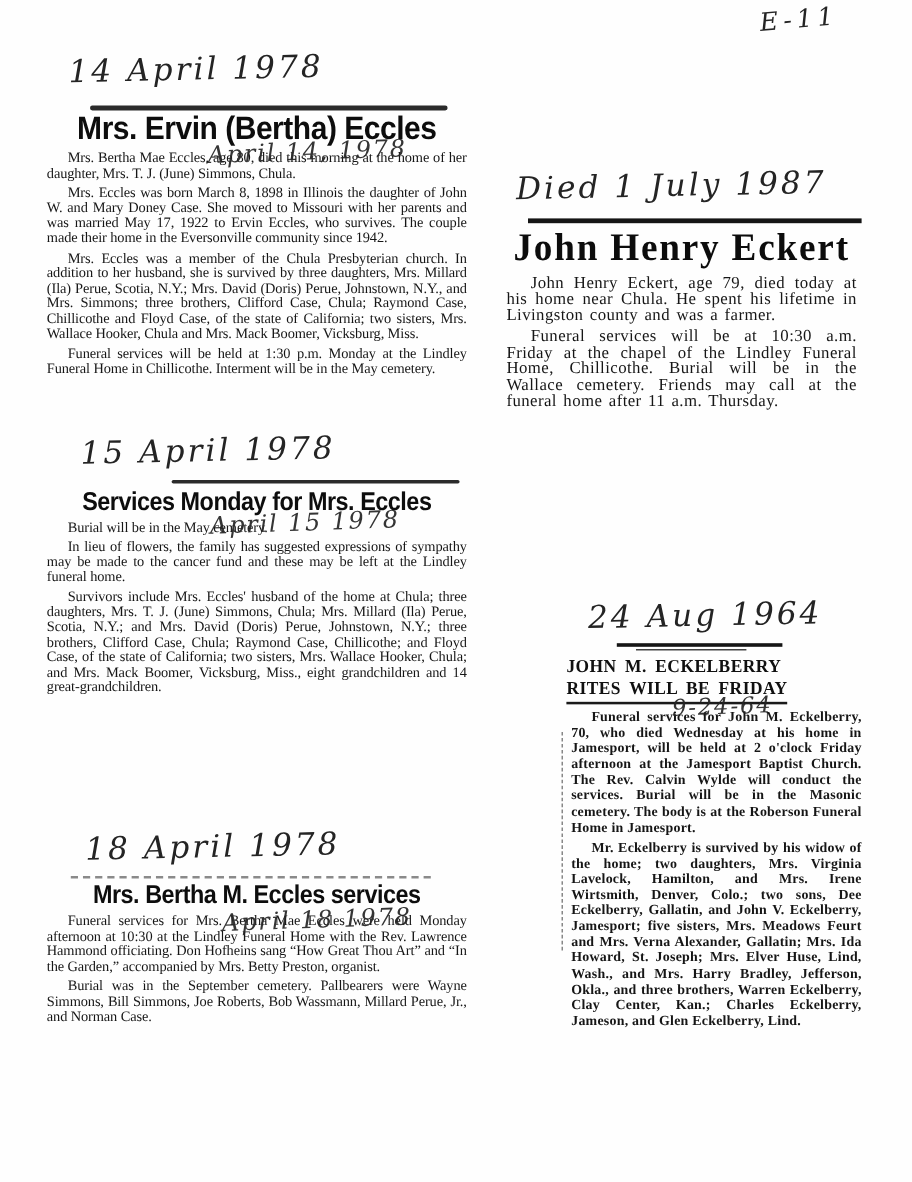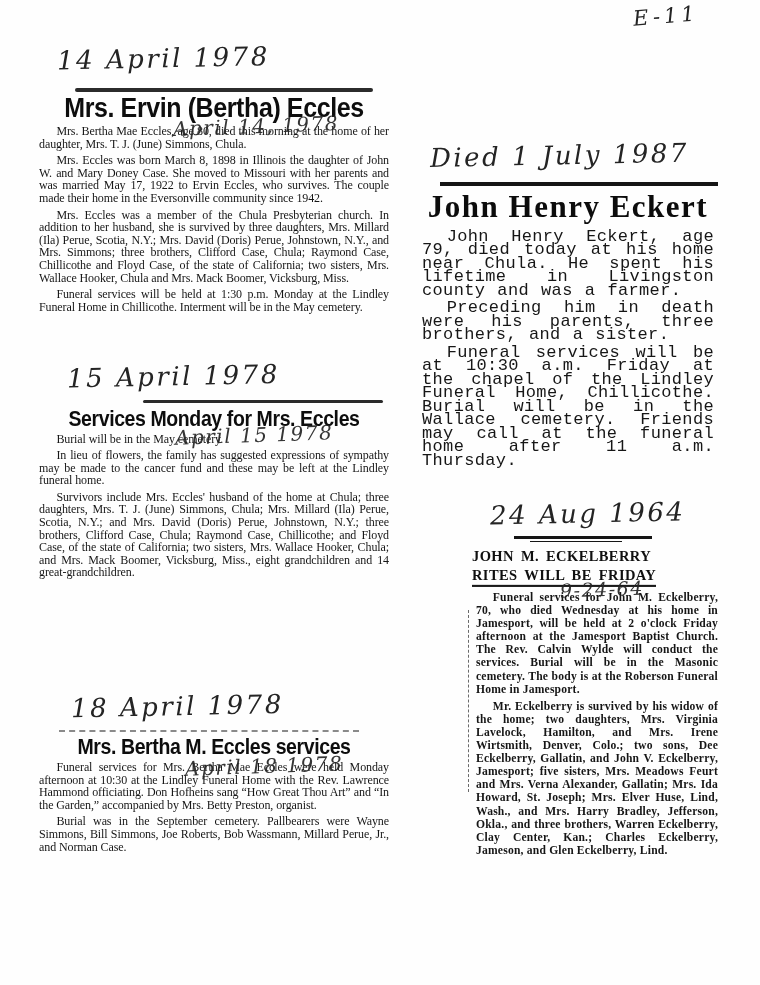--- a/index.html
+++ b/index.html
@@ -28,21 +28,21 @@
   .hand-date{font-size:26px;transform:rotate(-1.2deg);}
   .hand-overlay{position:absolute;font-size:20px;letter-spacing:1.5px;transform:rotate(-2deg);opacity:.92;}
   
   .rule{background:#151515;}
   .smudge{background:#2b2b2b;border-radius:2px;}
   
   .eckert-head{
     font-family:"Liberation Serif",serif;font-weight:700;font-size:31px;
     letter-spacing:1.5px;margin:0;text-align:center;color:#0c0c0c;transform:scaleY(1.05);
   }
-  .eckert-body{font-size:17px;line-height:13.5px;letter-spacing:.35px;word-spacing:1.5px;font-family:Liberation Mono, monospace;}
+  .eckert-body{font-size:14px;line-height:13.5px;letter-spacing:.35px;word-spacing:1.5px;}
   
   .eck-head{
     font-family:"Liberation Serif",serif;font-weight:700;font-size:14.5px;
     line-height:18px;letter-spacing:.4px;word-spacing:3px;margin:0;color:#101010;
     transform:scaleY(1.05);transform-origin:left top;
   }
   .eck-body{font-size:11.6px;line-height:13.1px;letter-spacing:.2px;font-weight:bold;}
   .clip-edge{
     position:absolute;width:0;border-left:1.5px dashed #6a6a6a;
   }
@@ -90,21 +90,20 @@
       <p>Burial was in the September cemetery. Pallbearers were Wayne Simmons, Bill Simmons, Joe Roberts, Bob Wassmann, Millard Perue, Jr., and Norman Case.</p>
     </div>
   </div>
 
   <div class="clip" style="left:418px;top:140px;width:300px;">
     <div class="hand hand-date" style="margin-left:12px;">Died 1 July 1987</div>
     <div class="rule" style="width:278px;height:3.5px;margin:12px 0 2px 22px;"></div>
     <h1 class="eckert-head">John Henry Eckert</h1>
     <div class="body-col eckert-body" style="margin-top:6px;">
       <p>John Henry Eckert, age 79, died today at his home near Chula. He spent his lifetime in Livingston county and was a farmer.</p>
-      <p>Preceding him in death were his parents, three brothers, and a sister.</p>
       <p>Funeral services will be at 10:30 a.m. Friday at the chapel of the Lindley Funeral Home, Chillicothe. Burial will be in the Wallace cemetery. Friends may call at the funeral home after 11 a.m. Thursday.</p>
     </div>
   </div>
 
   <div class="clip" style="left:472px;top:498px;width:250px;">
     <div class="hand hand-date" style="margin-left:18px;">24 Aug 1964</div>
     <div class="rule" style="width:138px;height:2.5px;margin:8px 0 0 42px;"></div>
     <div class="rule" style="width:92px;height:1.5px;margin:2px 0 4px 58px;"></div>
     <h2 class="eck-head">
       <span style="display:block;">JOHN M. ECKELBERRY</span>

